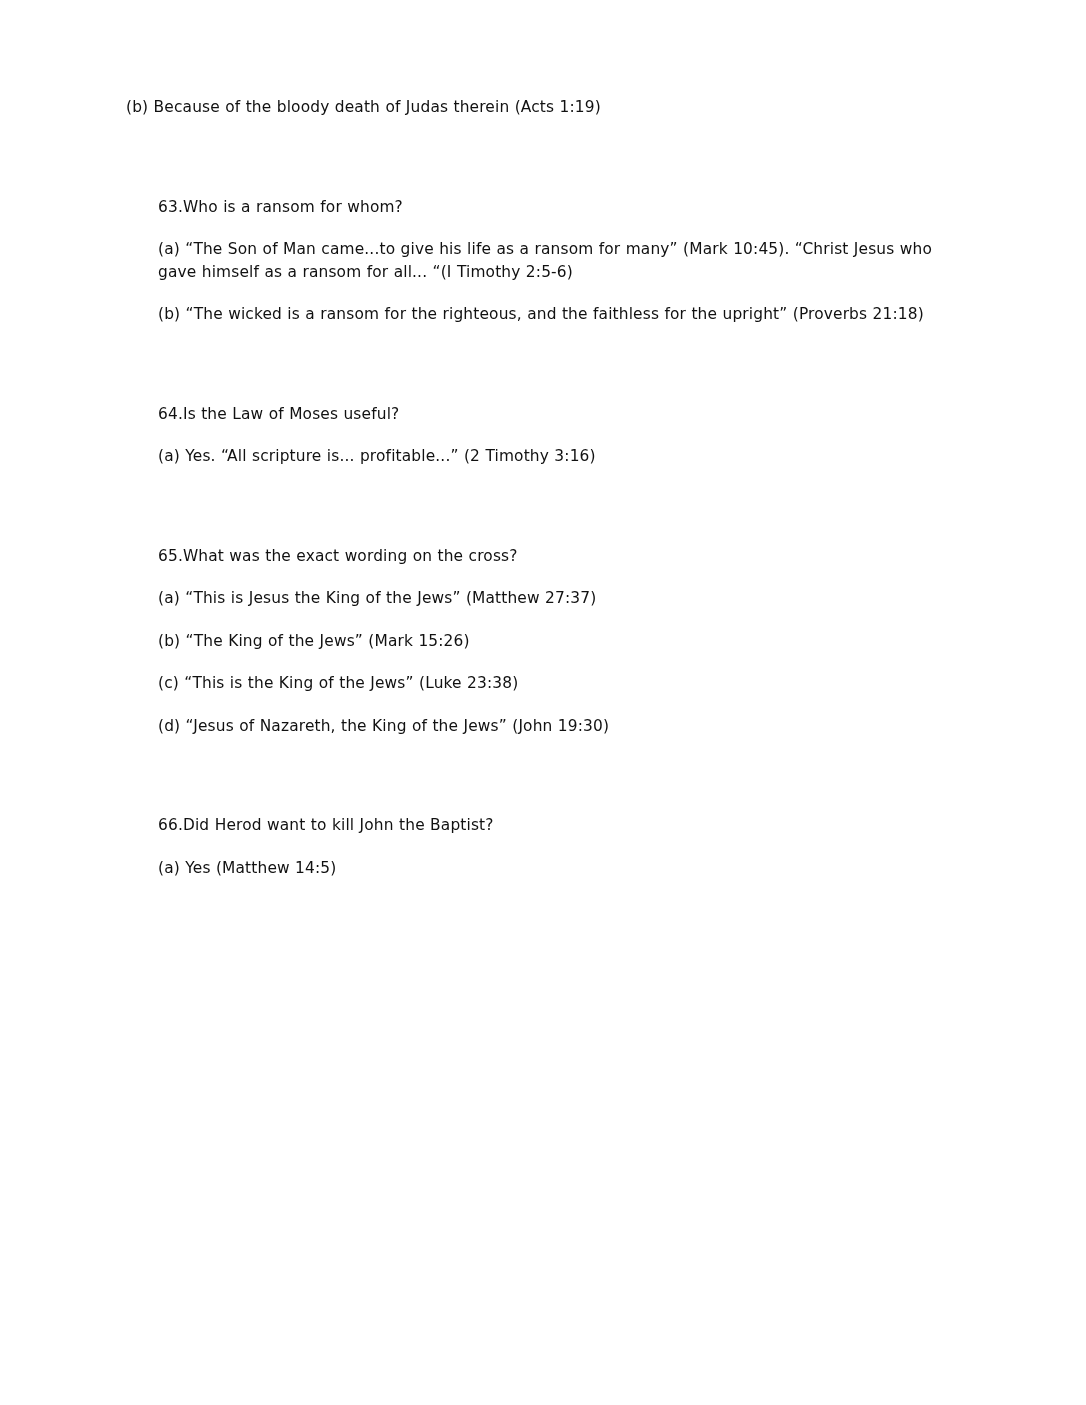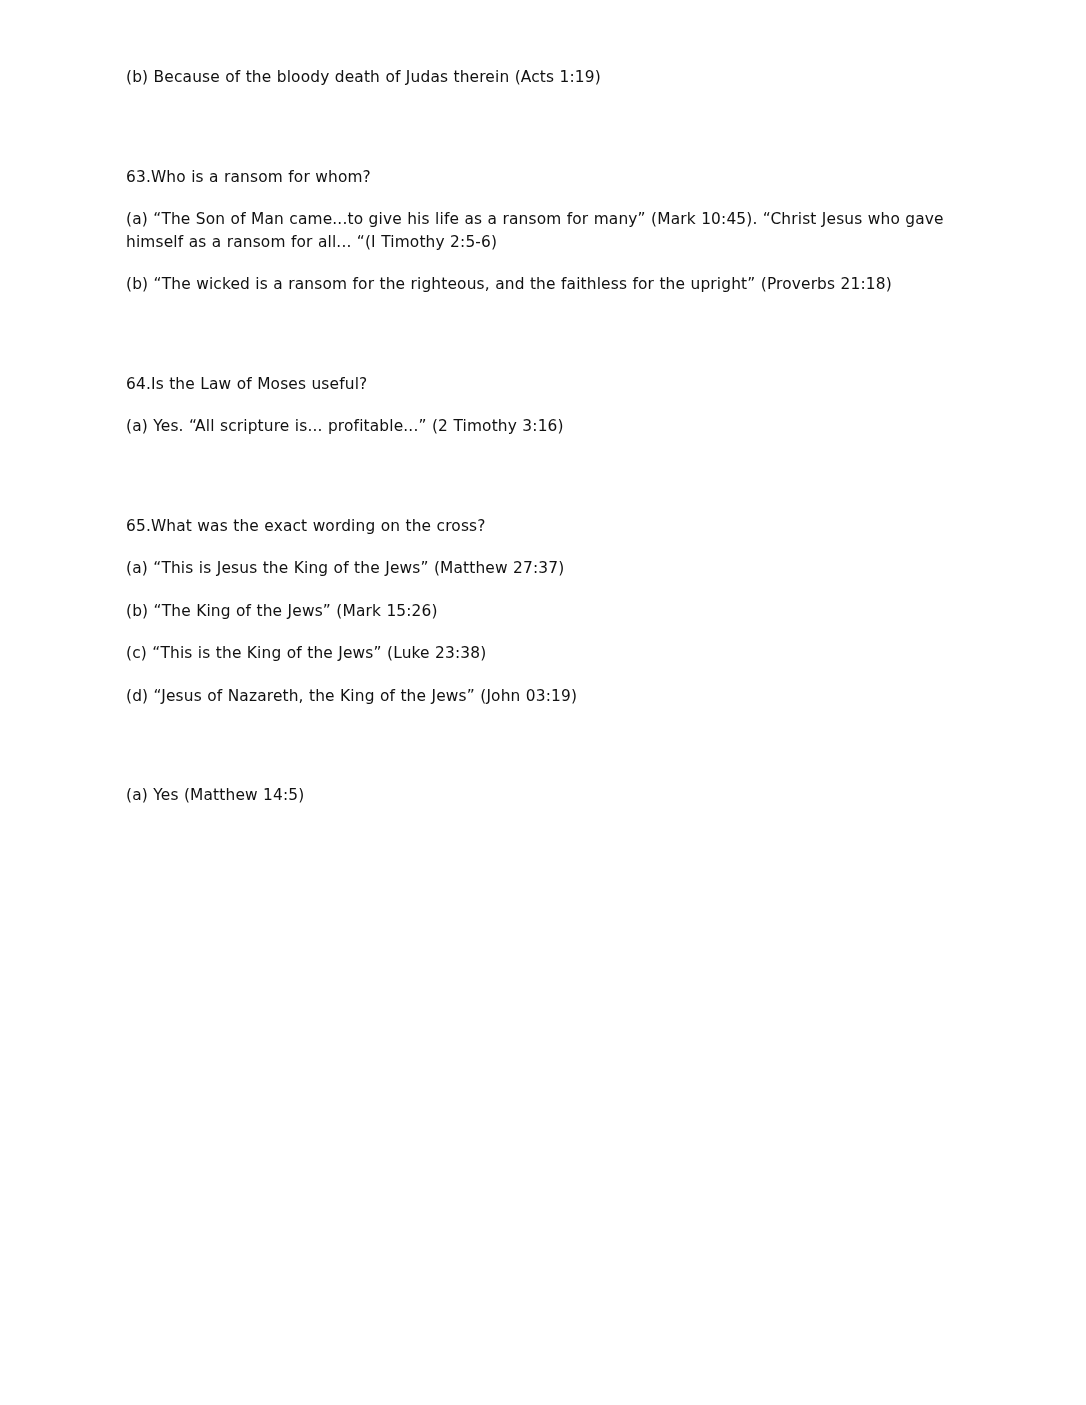--- a/index.html
+++ b/index.html
@@ -13,39 +13,40 @@
     font-family: "DejaVu Sans", sans-serif;
     color: #111111;
     -webkit-font-smoothing: antialiased;
   }
   .page {
     position: relative;
     width: 1086px;
     height: 1405px;
     background: #ffffff;
     box-sizing: border-box;
-    padding: 66px 126px 0 126px;
+    padding: 96px 126px 0 126px;
   }
   .doc-body {
     width: 836px;
   }
   .para {
     font-size: 15.4px;
     line-height: 22.5px;
     margin: 0;
     text-align: left;
     letter-spacing: 0.01em;
     word-spacing: 0.02em;
   }
   
   .intro-block {
     margin-bottom: 0;
   }
   .qblock {
     margin-top: 0;
+    margin-left: 32px;
   }
   
   .qgap {
     height: 77px;
   }
   .qgap-first {
     height: 77px;
   }
   .q-title {
     margin-bottom: 20px;
@@ -82,23 +83,24 @@
       <p class="para answer">(a) Yes. “All scripture is... profitable...” (2 Timothy 3:16)</p>
     </div>
 
     <div class="qgap"></div>
 
     <div class="qblock">
       <p class="para q-title">65.What was the exact wording on the cross?</p>
       <p class="para answer">(a) “This is Jesus the King of the Jews” (Matthew 27:37)</p>
       <p class="para answer">(b) “The King of the Jews” (Mark 15:26)</p>
       <p class="para answer">(c) “This is the King of the Jews” (Luke 23:38)</p>
-      <p class="para answer">(d) “Jesus of Nazareth, the King of the Jews” (John 03:19)</p>
+      <p class="para answer">(d) “Jesus of Nazareth, the King of the Jews” (John 19:30)</p>
     </div>
 
     <div class="qgap"></div>
 
     <div class="qblock">
+      <p class="para q-title">66.Did Herod want to kill John the Baptist?</p>
       <p class="para answer">(a) Yes (Matthew 14:5)</p>
     </div>
 
   </div>
 </div>
 
 </body></html>

